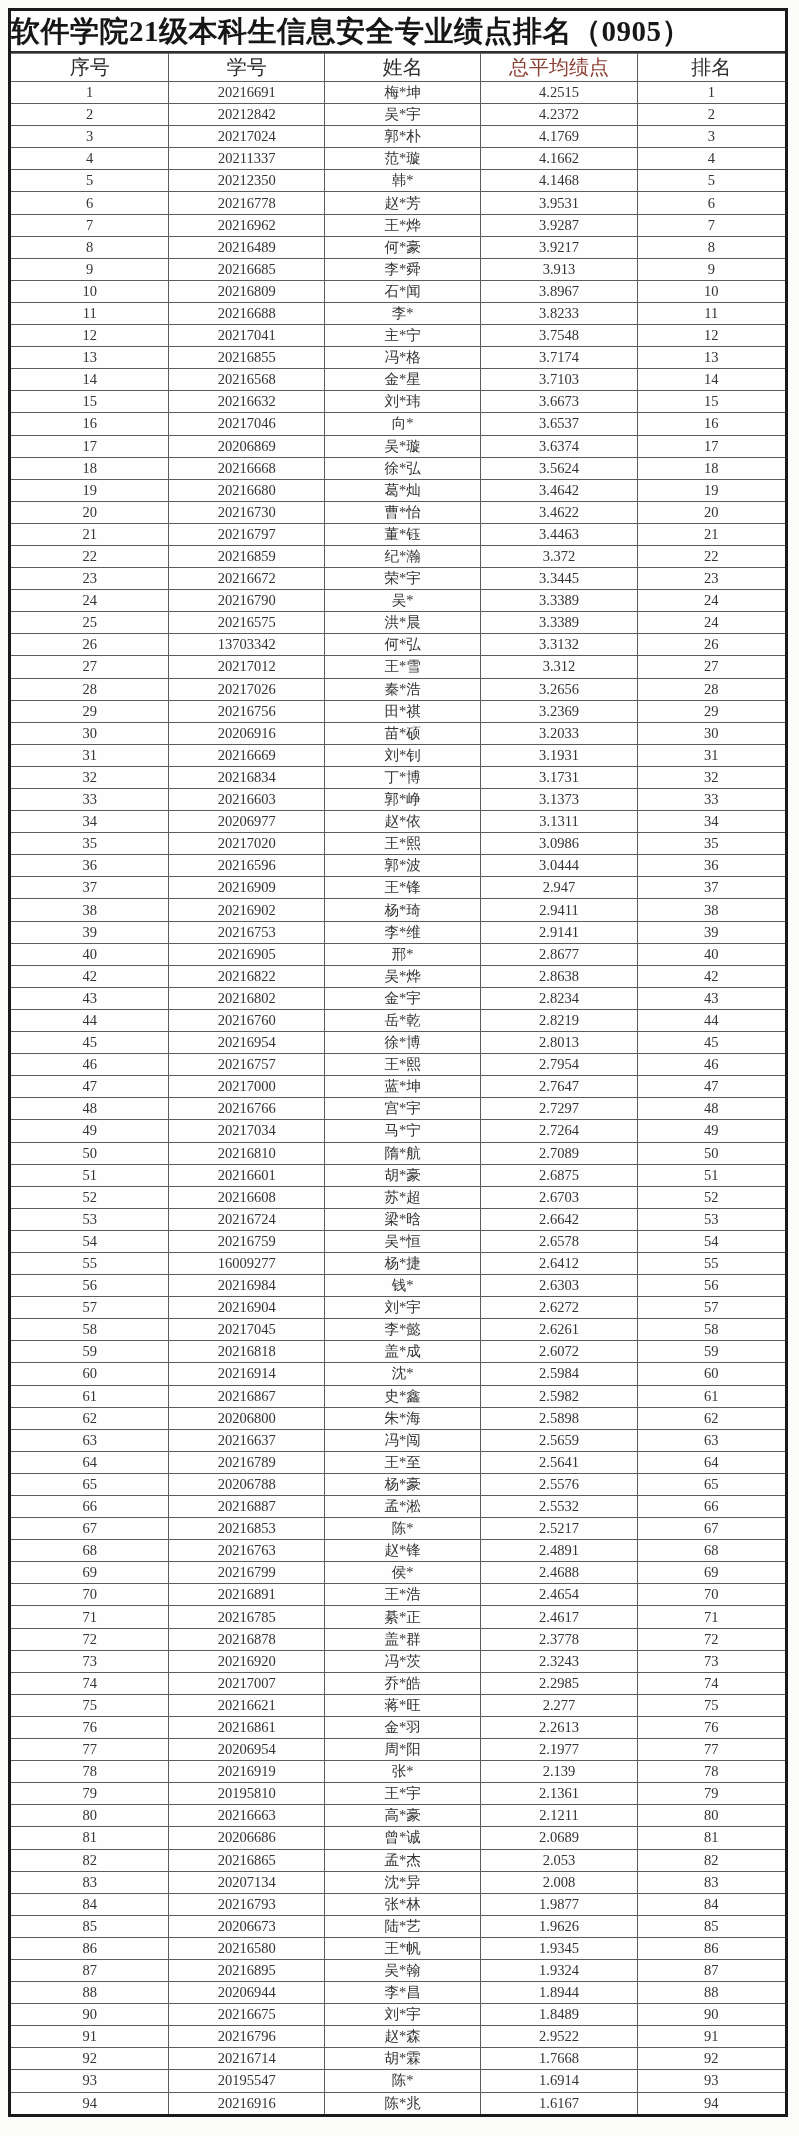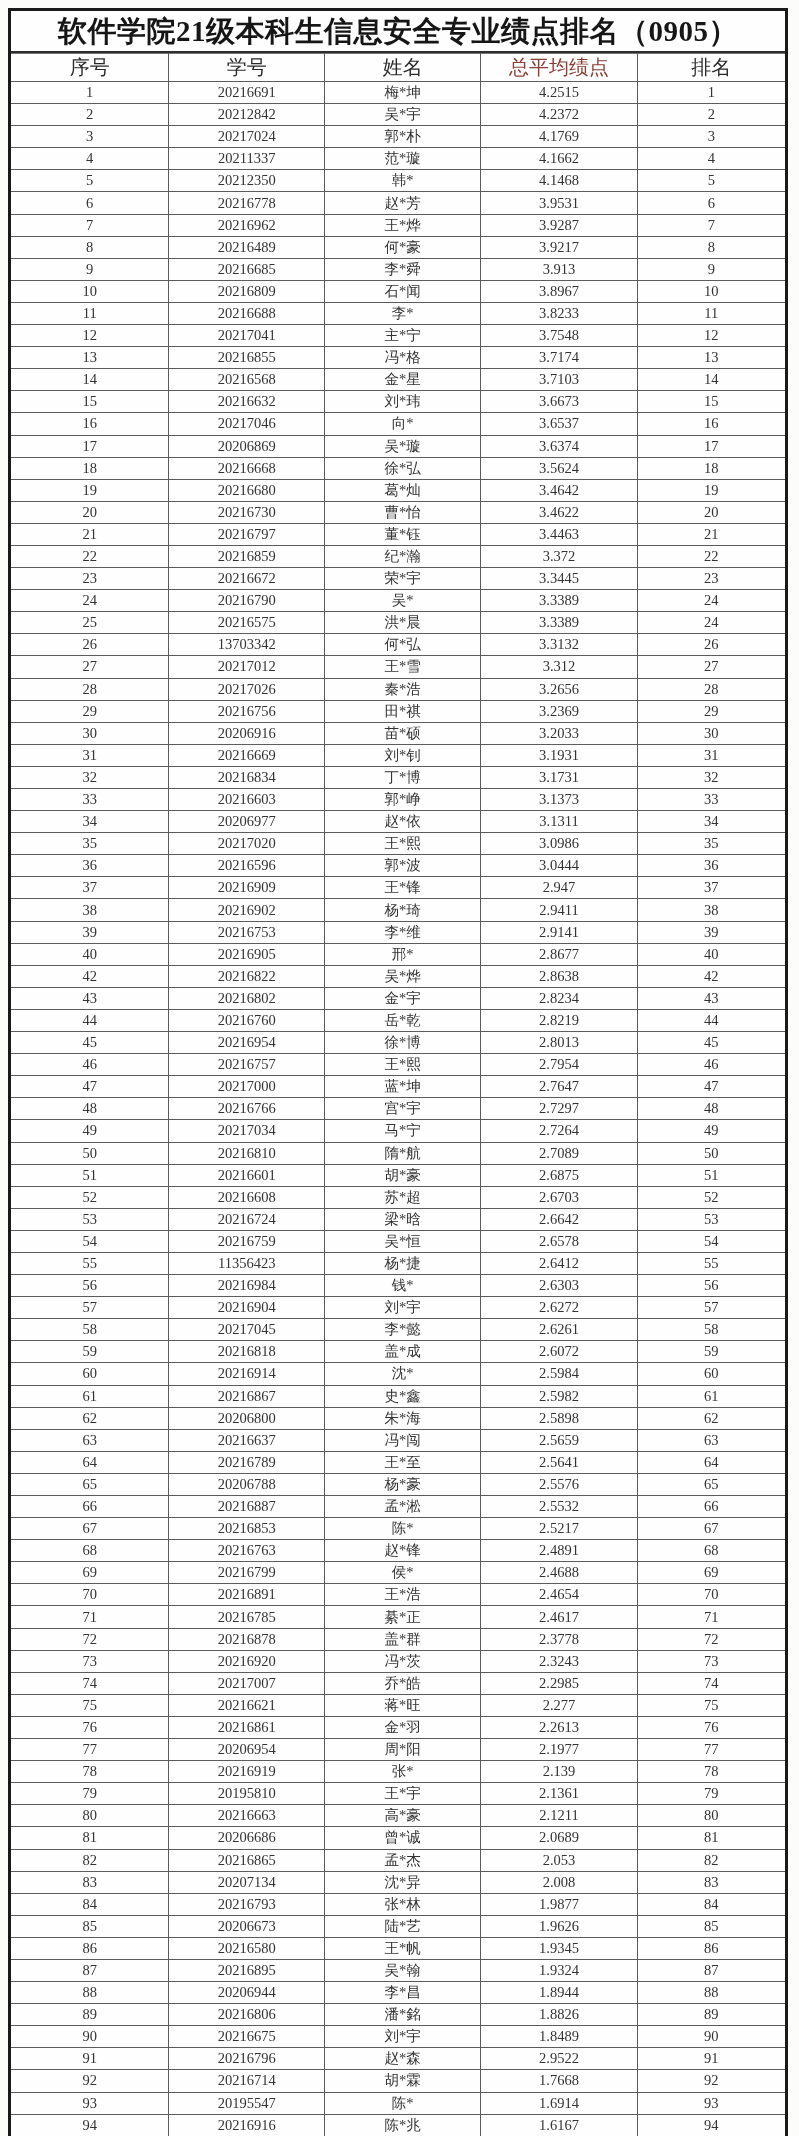--- a/index.html
+++ b/index.html
@@ -14,21 +14,21 @@
     position:absolute;
     left:8px;top:8px;
     width:780px;
     background:#fefefe;
     border:3px solid #1a1a1a;
     box-sizing:border-box;
   }
   .doc-title{
     height:40px;
     line-height:40px;
-    text-align:center;
+    text-align:left;
     font-weight:bold;
     font-size:29px;
     letter-spacing:0.5px;
     border-bottom:2px solid #2e2e2e;
     white-space:nowrap;
     color:#161616;
   }
   table.rank{
     width:100%;
     border-collapse:collapse;
@@ -455,21 +455,21 @@
         </tr>
         <tr>
           <td>54</td>
           <td>20216759</td>
           <td>吴*恒</td>
           <td>2.6578</td>
           <td>54</td>
         </tr>
         <tr>
           <td>55</td>
-          <td>11356423</td>
+          <td>16009277</td>
           <td>杨*捷</td>
           <td>2.6412</td>
           <td>55</td>
         </tr>
         <tr>
           <td>56</td>
           <td>20216984</td>
           <td>钱*</td>
           <td>2.6303</td>
           <td>56</td>
@@ -692,27 +692,20 @@
           <td>87</td>
         </tr>
         <tr>
           <td>88</td>
           <td>20206944</td>
           <td>李*昌</td>
           <td>1.8944</td>
           <td>88</td>
         </tr>
         <tr>
-          <td>89</td>
-          <td>20216806</td>
-          <td>潘*銘</td>
-          <td>1.8826</td>
-          <td>89</td>
-        </tr>
-        <tr>
           <td>90</td>
           <td>20216675</td>
           <td>刘*宇</td>
           <td>1.8489</td>
           <td>90</td>
         </tr>
         <tr>
           <td>91</td>
           <td>20216796</td>
           <td>赵*森</td>

